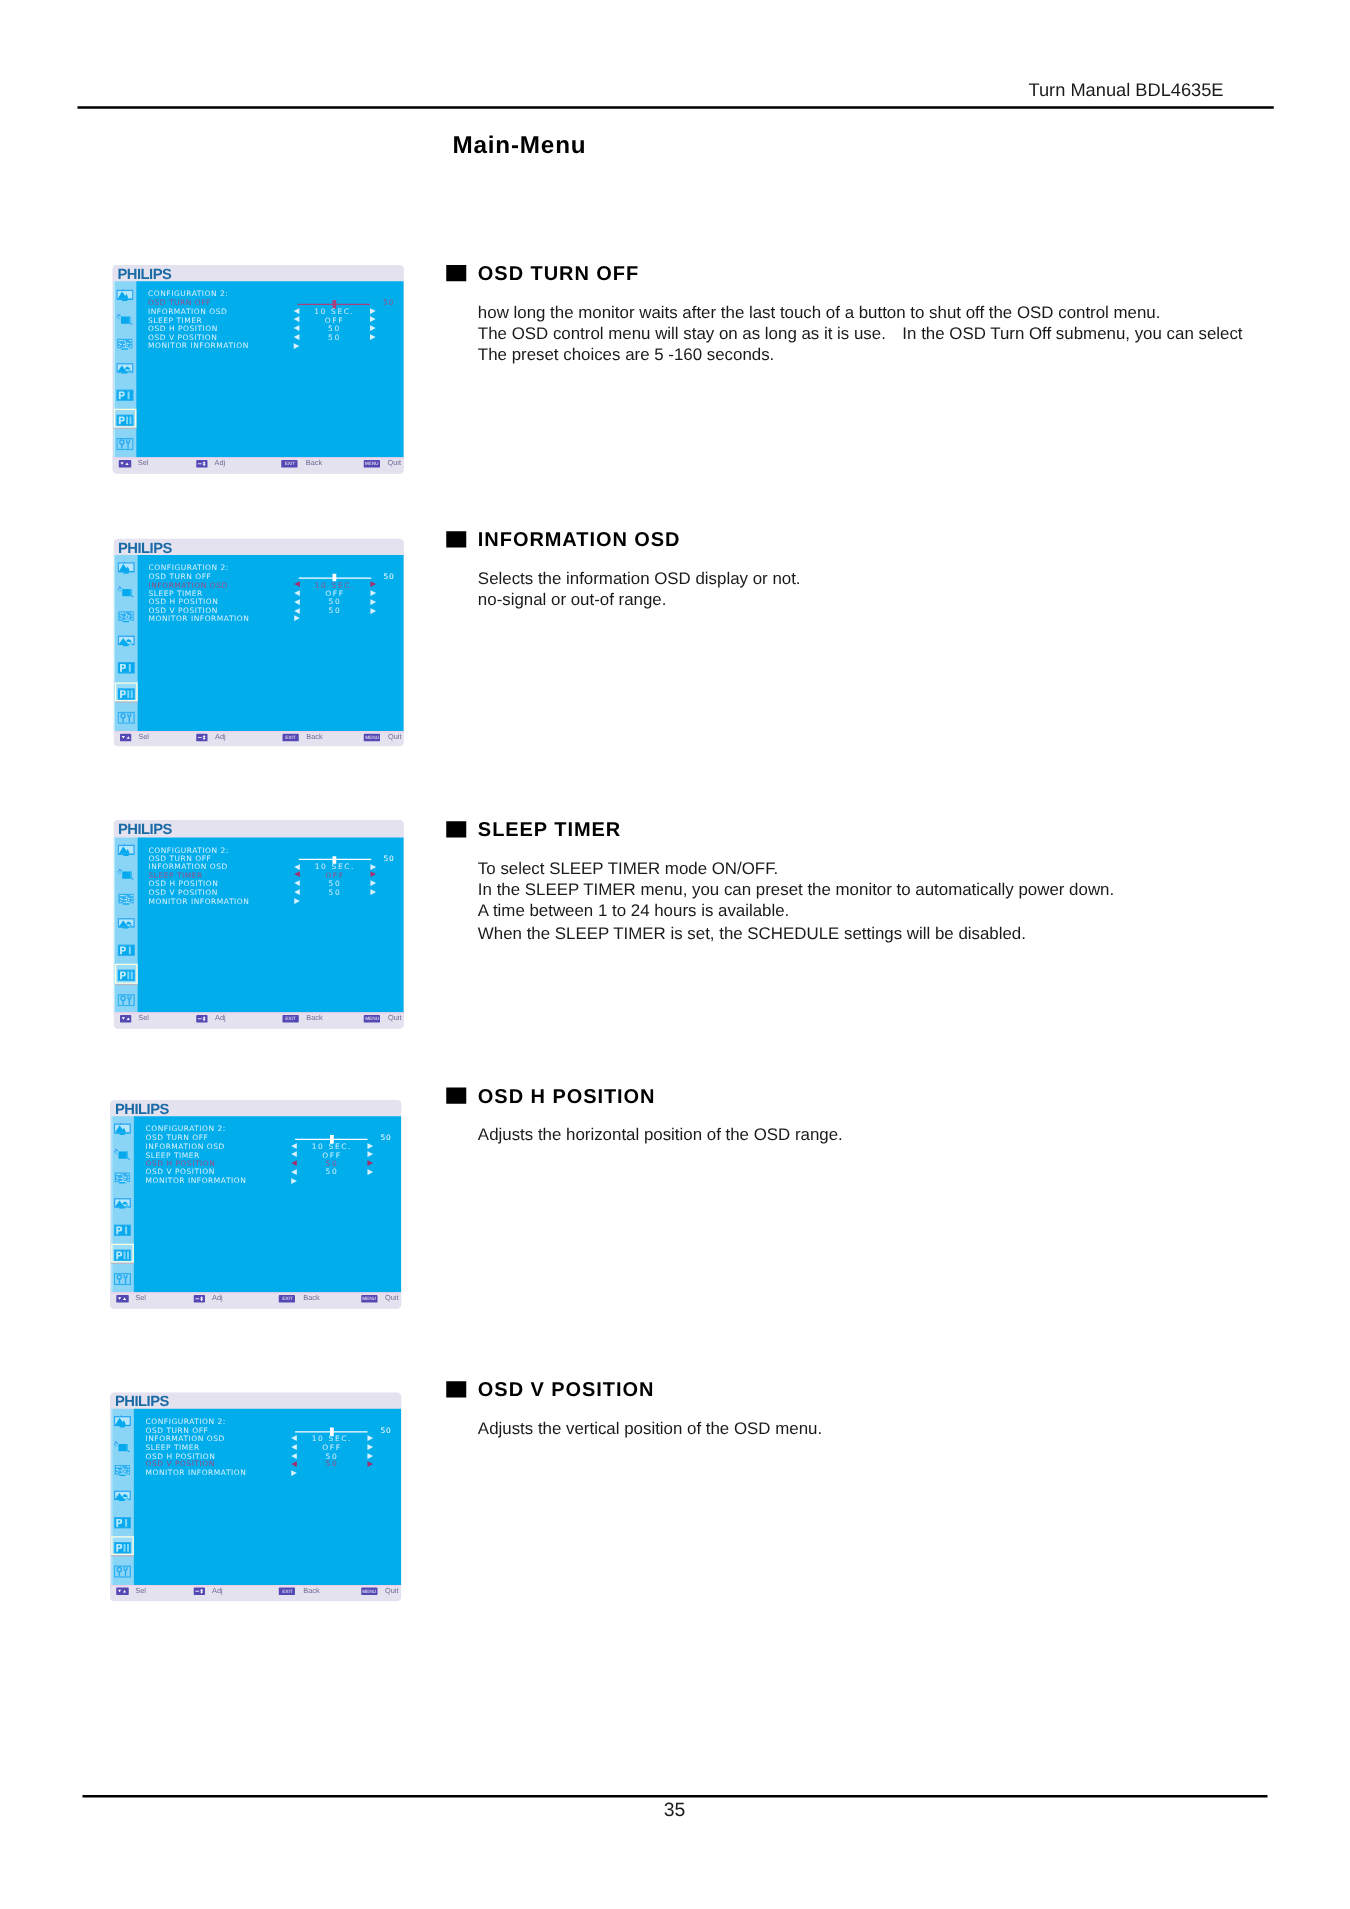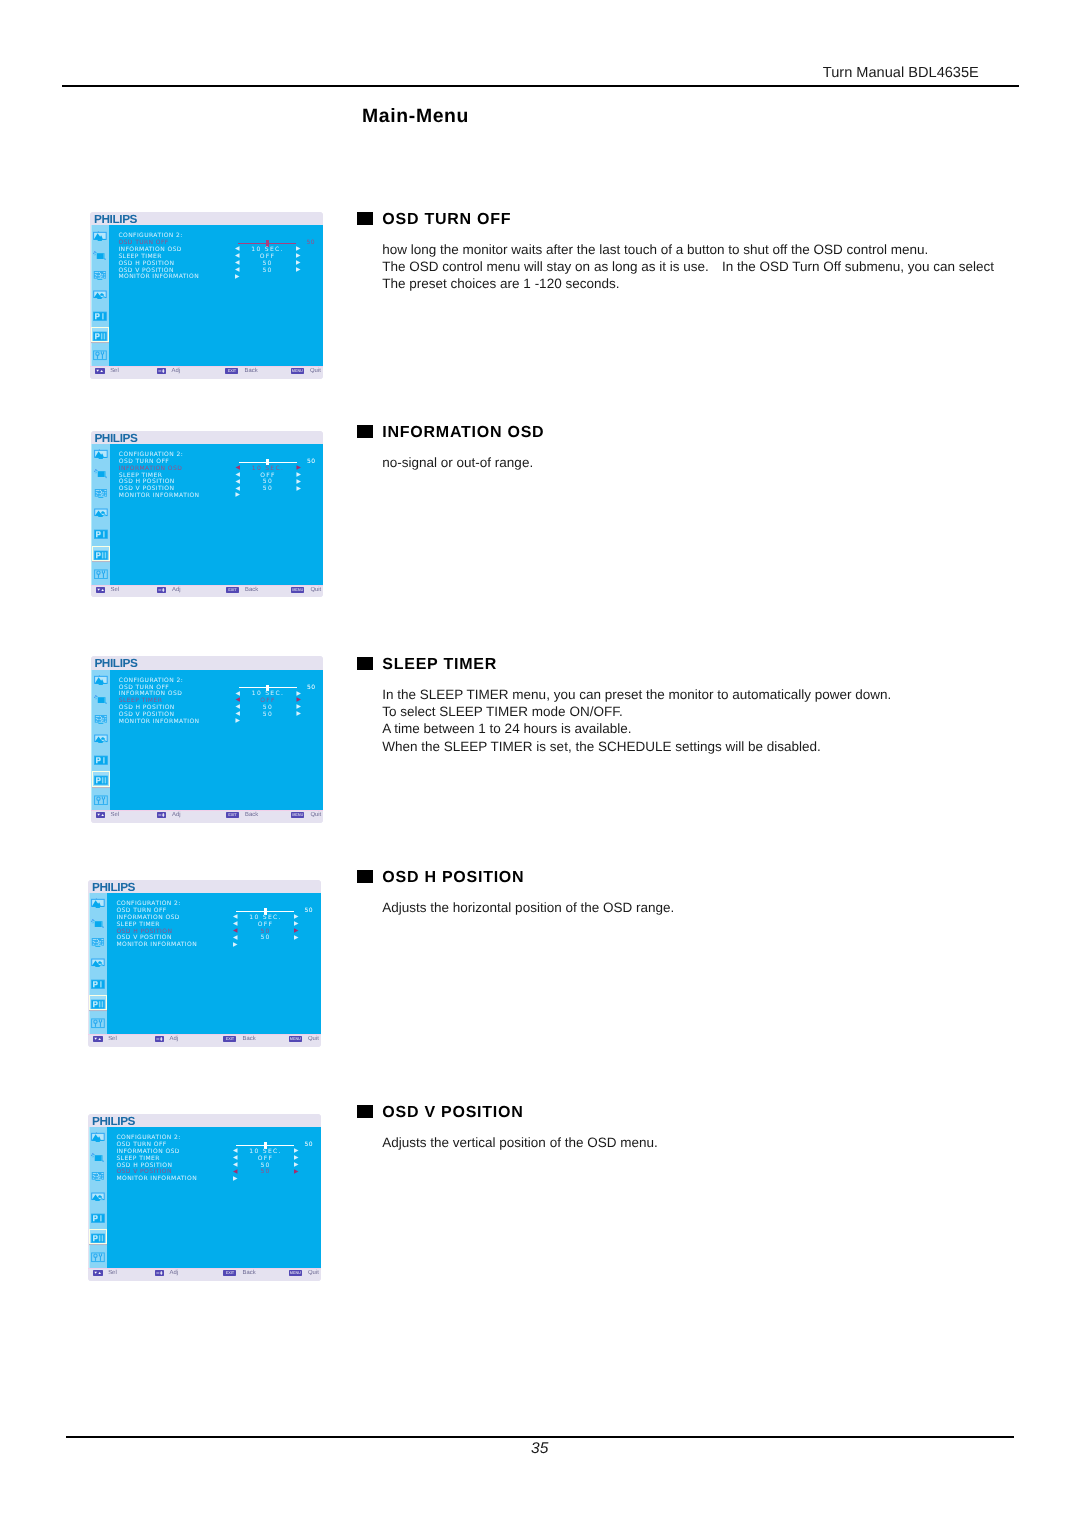--- a/index.html
+++ b/index.html
@@ -24,21 +24,21 @@
   .sec{position:absolute;left:357px;}
   .sec-head{position:relative;font-size:16px;font-weight:bold;letter-spacing:0.75px;
             color:#000;padding-left:25.3px;line-height:16px;height:16px;}
   .sec-bullet{position:absolute;left:0;top:0.0px;width:15.7px;height:13.1px;background:#000;}
   .sec-body{padding-left:25.3px;font-size:13.5px;line-height:17.1px;color:#1a1a1a;
             letter-spacing:0px;white-space:nowrap;margin-top:13px;}
 
   
   .ftr-rule{position:absolute;left:66px;top:1435.8px;width:948px;height:1.8px;background:#000;}
   .ftr-page{position:absolute;left:479.7px;top:1440.5px;width:120px;text-align:center;
-            font-size:15.5px;line-height:16px;color:#1a1a1a;font-style:italic;}
+            font-size:15.5px;line-height:16px;color:#1a1a1a;}
 
   
   .osd{position:absolute;width:232.3px;height:166.6px;background:#e5e2f0;
        border-radius:3.5px;overflow:hidden;}
   .osd-brand{position:absolute;left:3.6px;top:0.9px;font-size:11.8px;font-weight:bold;
              color:#1a6aa5;letter-spacing:-0.4px;line-height:12px;
              font-family:"Liberation Sans",sans-serif;}
   .osd-top{position:absolute;left:0;top:0;width:232.3px;height:13.2px;background:#e5e2f0;}
   .osd-side{position:absolute;left:0.4px;top:13.2px;width:18.4px;height:140.8px;background:#8ad5f6;
             border-left:0.9px solid #b4eaf9;box-sizing:border-box;}
@@ -93,34 +93,35 @@
   <div class="hdr-rule"></div>
 
   <div class="main-menu">Main-Menu</div>
 
   <div id="sections">
       <div class="sec" style="top: 211.9px;">
         <div class="sec-head"><span class="sec-bullet"></span><span>OSD TURN OFF</span></div>
         <div class="sec-body">
           <div>how long the monitor waits after the last touch of a button to shut off the OSD control menu.</div>
           <div>The OSD control menu will stay on as long as it is use.   In the OSD Turn Off submenu, you can select</div>
-          <div>The preset choices are 1 -120 seconds.</div>
+          <div>The preset choices are 5 -160 seconds.</div>
         </div>
       </div>
       <div class="sec" style="top: 425.4px;">
         <div class="sec-head"><span class="sec-bullet"></span><span>INFORMATION OSD</span></div>
         <div class="sec-body">
+          <div>Selects the information OSD display or not.</div>
           <div>no-signal or out-of range.</div>
         </div>
       </div>
       <div class="sec" style="top: 657.3px;">
         <div class="sec-head"><span class="sec-bullet"></span><span>SLEEP TIMER</span></div>
         <div class="sec-body">
+          <div>To select SLEEP TIMER mode ON/OFF.</div>
           <div>In the SLEEP TIMER menu, you can preset the monitor to automatically power down.</div>
-          <div>To select SLEEP TIMER mode ON/OFF.</div>
           <div>A time between 1 to 24 hours is available.</div>
           <div>When the SLEEP TIMER is set, the SCHEDULE settings will be disabled.</div>
         </div>
       </div>
       <div class="sec" style="top: 870.2px;">
         <div class="sec-head"><span class="sec-bullet"></span><span>OSD H POSITION</span></div>
         <div class="sec-body">
           <div>Adjusts the horizontal position of the OSD range.</div>
         </div>
       </div>

